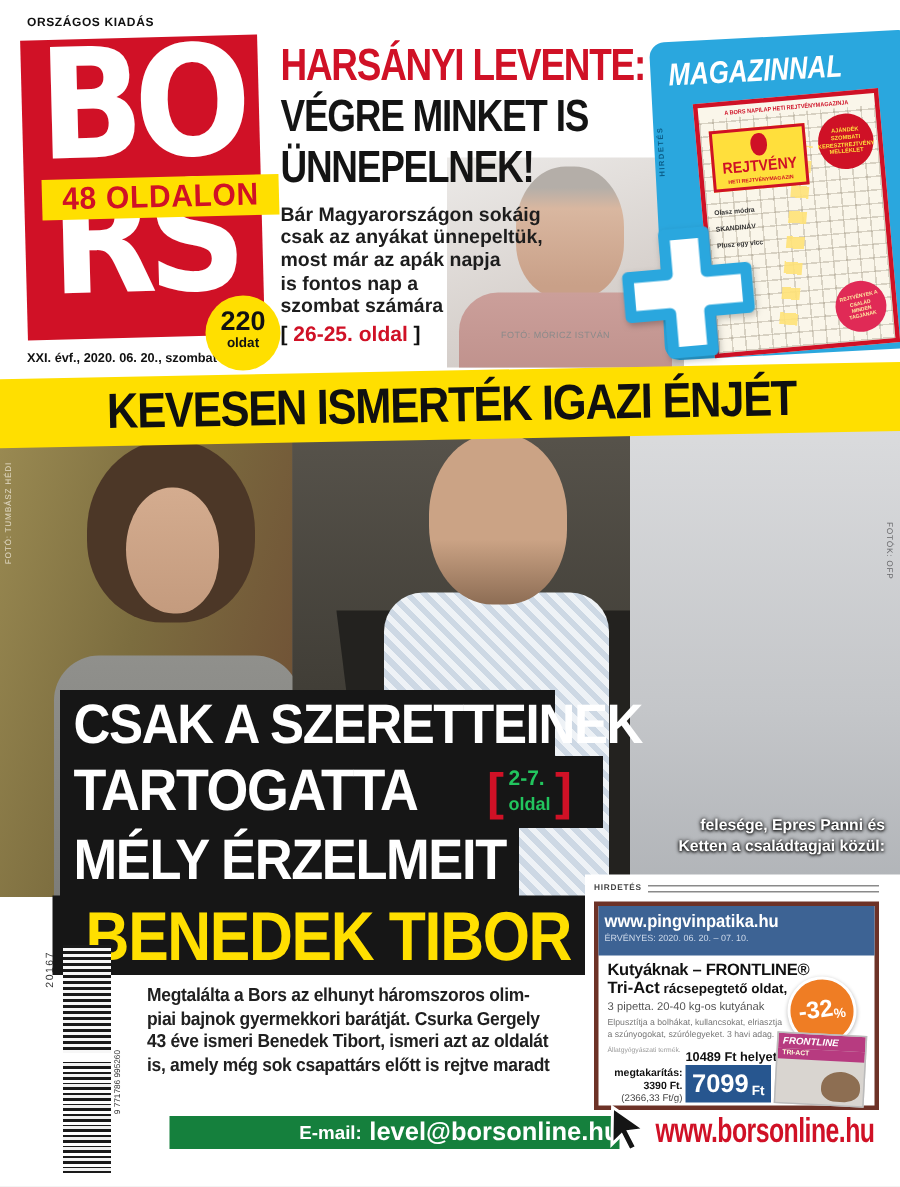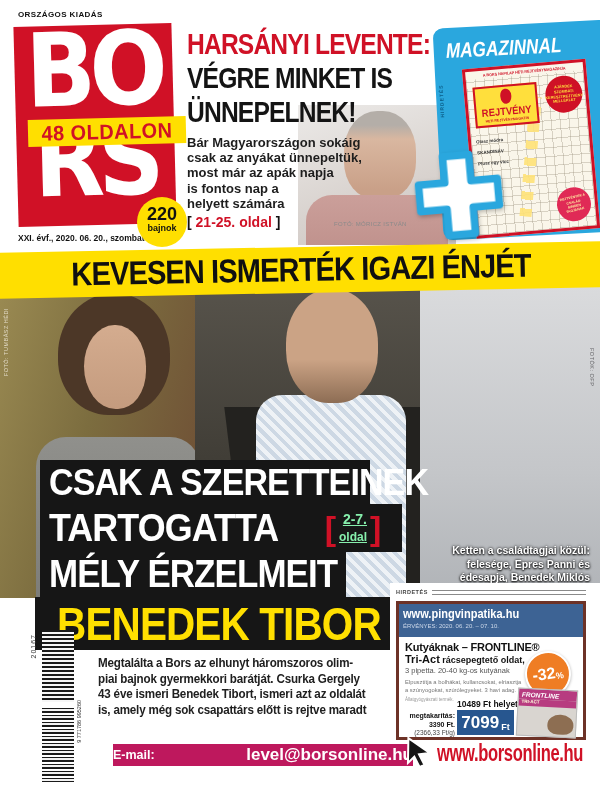--- a/index.html
+++ b/index.html
@@ -114,21 +114,21 @@
 
   
   .bar{background:#161616;color:#fff;display:flex;align-items:center;padding:0 9px;z-index:6;box-sizing:border-box;}
   .bar span{font-weight:900;white-space:nowrap;transform:scaleX(.92);transform-origin:left center;
             letter-spacing:-1px;}
   .bar1{left:40px;top:460px;width:330px;height:46px;}  .bar1 span{font-size:37px;}
   .bar2{left:40px;top:504px;width:266px;height:48px;}  .bar2 span{font-size:39px;}
   .pageref{left:304px;top:504px;width:98px;height:48px;background:#161616;display:flex;align-items:center;
            justify-content:center;gap:3px;z-index:6;}
   .pr-bracket{color:#d01126;font-size:34px;font-weight:700;line-height:.9;}
-  .pr-mid{text-align:right;color:#86efac;font-weight:900;line-height:1.05;text-decoration:underline;}
+  .pr-mid{text-align:left;color:#22c55e;font-weight:900;line-height:1.05;}
   .pr-top{font-size:14px;} .pr-bot{font-size:12px;}
   .bar3{left:40px;top:550px;width:306px;height:48px;}  .bar3 span{font-size:38px;}
   .bar4{left:35px;top:597px;width:368px;height:53px;justify-content:center;}
   .bar4 span{font-size:46px;color:#ffdf00;transform:scaleX(.88);transform-origin:center;}
 
   .lead{left:98px;top:656px;z-index:6;font-size:12.5px;font-weight:700;color:#202020;line-height:1.24;
         letter-spacing:-.2px;white-space:nowrap;transform:scaleX(.93);transform-origin:left top;}
 
   
   .issue-no{left:30px;top:634px;writing-mode:vertical-rl;transform:rotate(180deg);font-size:7px;color:#333;
@@ -178,22 +178,22 @@
   .ad-disc-val{font-size:16px;font-weight:900;} .ad-disc-pct{font-size:9px;font-weight:900;margin-top:5px;}
   .ad-product{position:absolute;left:118px;top:52px;width:58px;height:46px;border:1px solid #bbb;background:#d9d5d0;
               overflow:hidden;transform:rotate(3deg);}
   .ad-product-top{background:#b73b80;color:#fff;font-size:6.5px;font-weight:900;font-style:italic;
                   padding:2px 3px 1px 3px;}
   .ad-product-sub{background:#b73b80;color:#ffd;font-size:4.5px;font-weight:700;padding:0 3px 2px 3px;}
   .ad-dog{position:absolute;right:2px;bottom:2px;width:26px;height:20px;border-radius:50% 50% 40% 40%;
           background:#8d6e52;}
 
   
-  .footer-bar{left:113px;top:744px;width:300px;height:22px;background:#be185d;display:flex;align-items:center;
-              justify-content:space-between;gap:5px;z-index:8;}
+  .footer-bar{left:113px;top:744px;width:300px;height:22px;background:#15803d;display:flex;align-items:center;
+              justify-content:flex-end;gap:5px;z-index:8;}
   .email-label{color:#fff;font-weight:900;font-size:12.5px;}
   .email{color:#fff;font-weight:700;font-size:17px;}
   .cursor-wrap{left:402px;top:736px;width:34px;height:34px;z-index:9;}
   .website{left:437px;top:740px;z-index:8;color:#d01126;font-weight:900;font-size:23px;white-space:nowrap;
            transform:scaleX(.72);transform-origin:left top;letter-spacing:-.5px;}
 </style>
 </head>
 <body>
 
 <div id="page">
@@ -201,40 +201,40 @@
   <div class="abs edition">ORSZÁGOS KIADÁS</div>
   <div class="abs logo">
     <div class="logo-row">BO</div>
     <div class="logo-row">RS</div>
   </div>
   <div class="abs pages-band">
     <span>48 OLDALON</span>
   </div>
   <div class="abs price-circle">
     <div class="price-value">220</div>
-    <div class="price-unit">bajnok</div>
+    <div class="price-unit">oldat</div>
   </div>
   <div class="abs date-line">XXI. évf., 2020. 06. 20., szombat</div>
 
   <div class="abs photo-man">
     <div class="man-head"></div>
     <div class="man-shirt"></div>
   </div>
   <div class="abs kicker">HARSÁNYI LEVENTE:</div>
   <div class="abs h1a">VÉGRE MINKET IS</div>
   <div class="abs h1b">ÜNNEPELNEK!</div>
   <div class="abs top-body">
     <div>Bár Magyarországon sokáig</div>
     <div>csak az anyákat ünnepeltük,</div>
     <div>most már az apák napja</div>
     <div>is fontos nap a</div>
-    <div>helyett számára</div>
+    <div>szombat számára</div>
     <div class="page-ref">
       <span class="bracket">[</span>
-      <span class="ref">21-25. oldal</span>
+      <span class="ref">26-25. oldal</span>
       <span class="bracket">]</span>
     </div>
   </div>
   <div class="abs photo-credit-top">FOTÓ: MÓRICZ ISTVÁN</div>
 
   <div class="abs mag-panel">
     <div class="mag-label">MAGAZINNAL</div>
     <div class="mag-side">HIRDETÉS</div>
     <div class="mag-cover">
       <div class="cover-topline">A BORS NAPILAP HETI REJTVÉNYMAGAZINJA</div>
@@ -278,23 +278,22 @@
     <div class="zone-right">
       
       
       
       
     </div>
   </div>
   <div class="abs credit-left">FOTÓ: TUMBÁSZ HÉDI</div>
   <div class="abs credit-right">FOTÓK: OFP</div>
   <div class="abs caption">
+    <div>felesége, Epres Panni és</div>
     <div>Ketten a családtagjai közül:</div>
-    <div>felesége, Epres Panni és</div>
-    <div>édesapja, Benedek Miklós</div>
   </div>
 
   <div class="abs bar bar1">
     <span>CSAK A SZERETTEINEK</span>
   </div>
   <div class="abs bar bar2">
     <span>TARTOGATTA</span>
   </div>
   <div class="abs pageref">
     <span class="pr-bracket">[</span>

